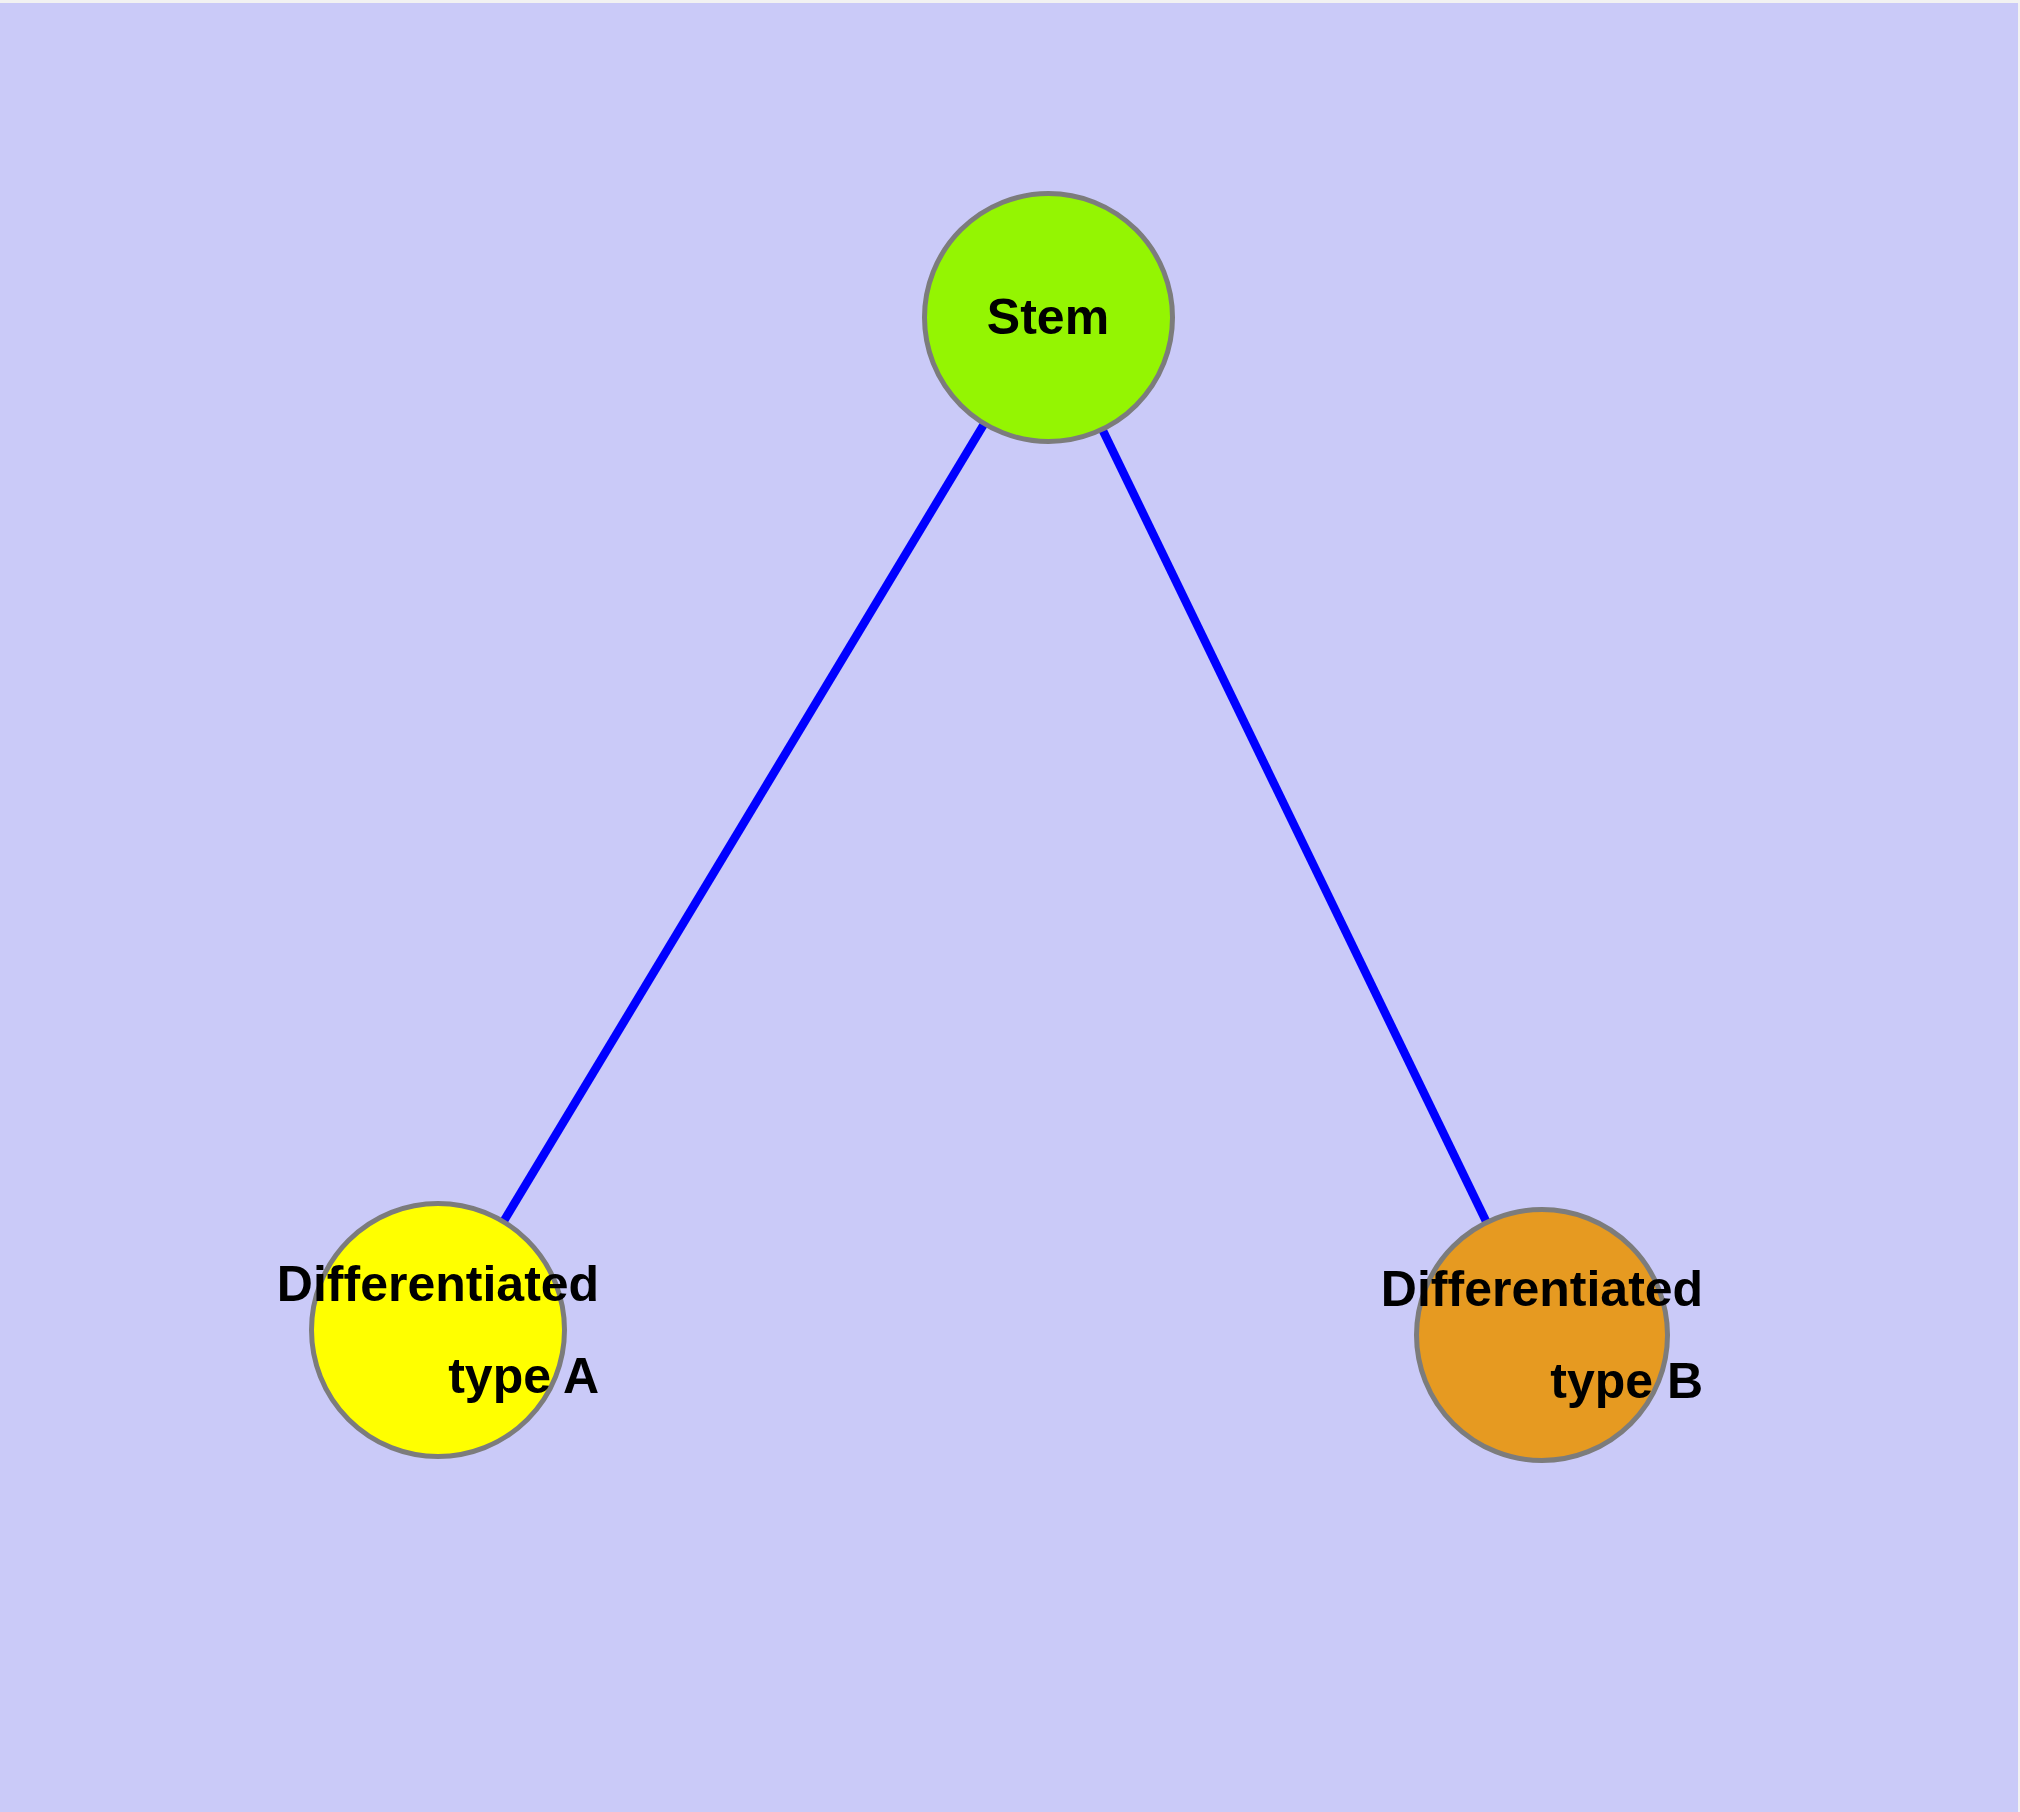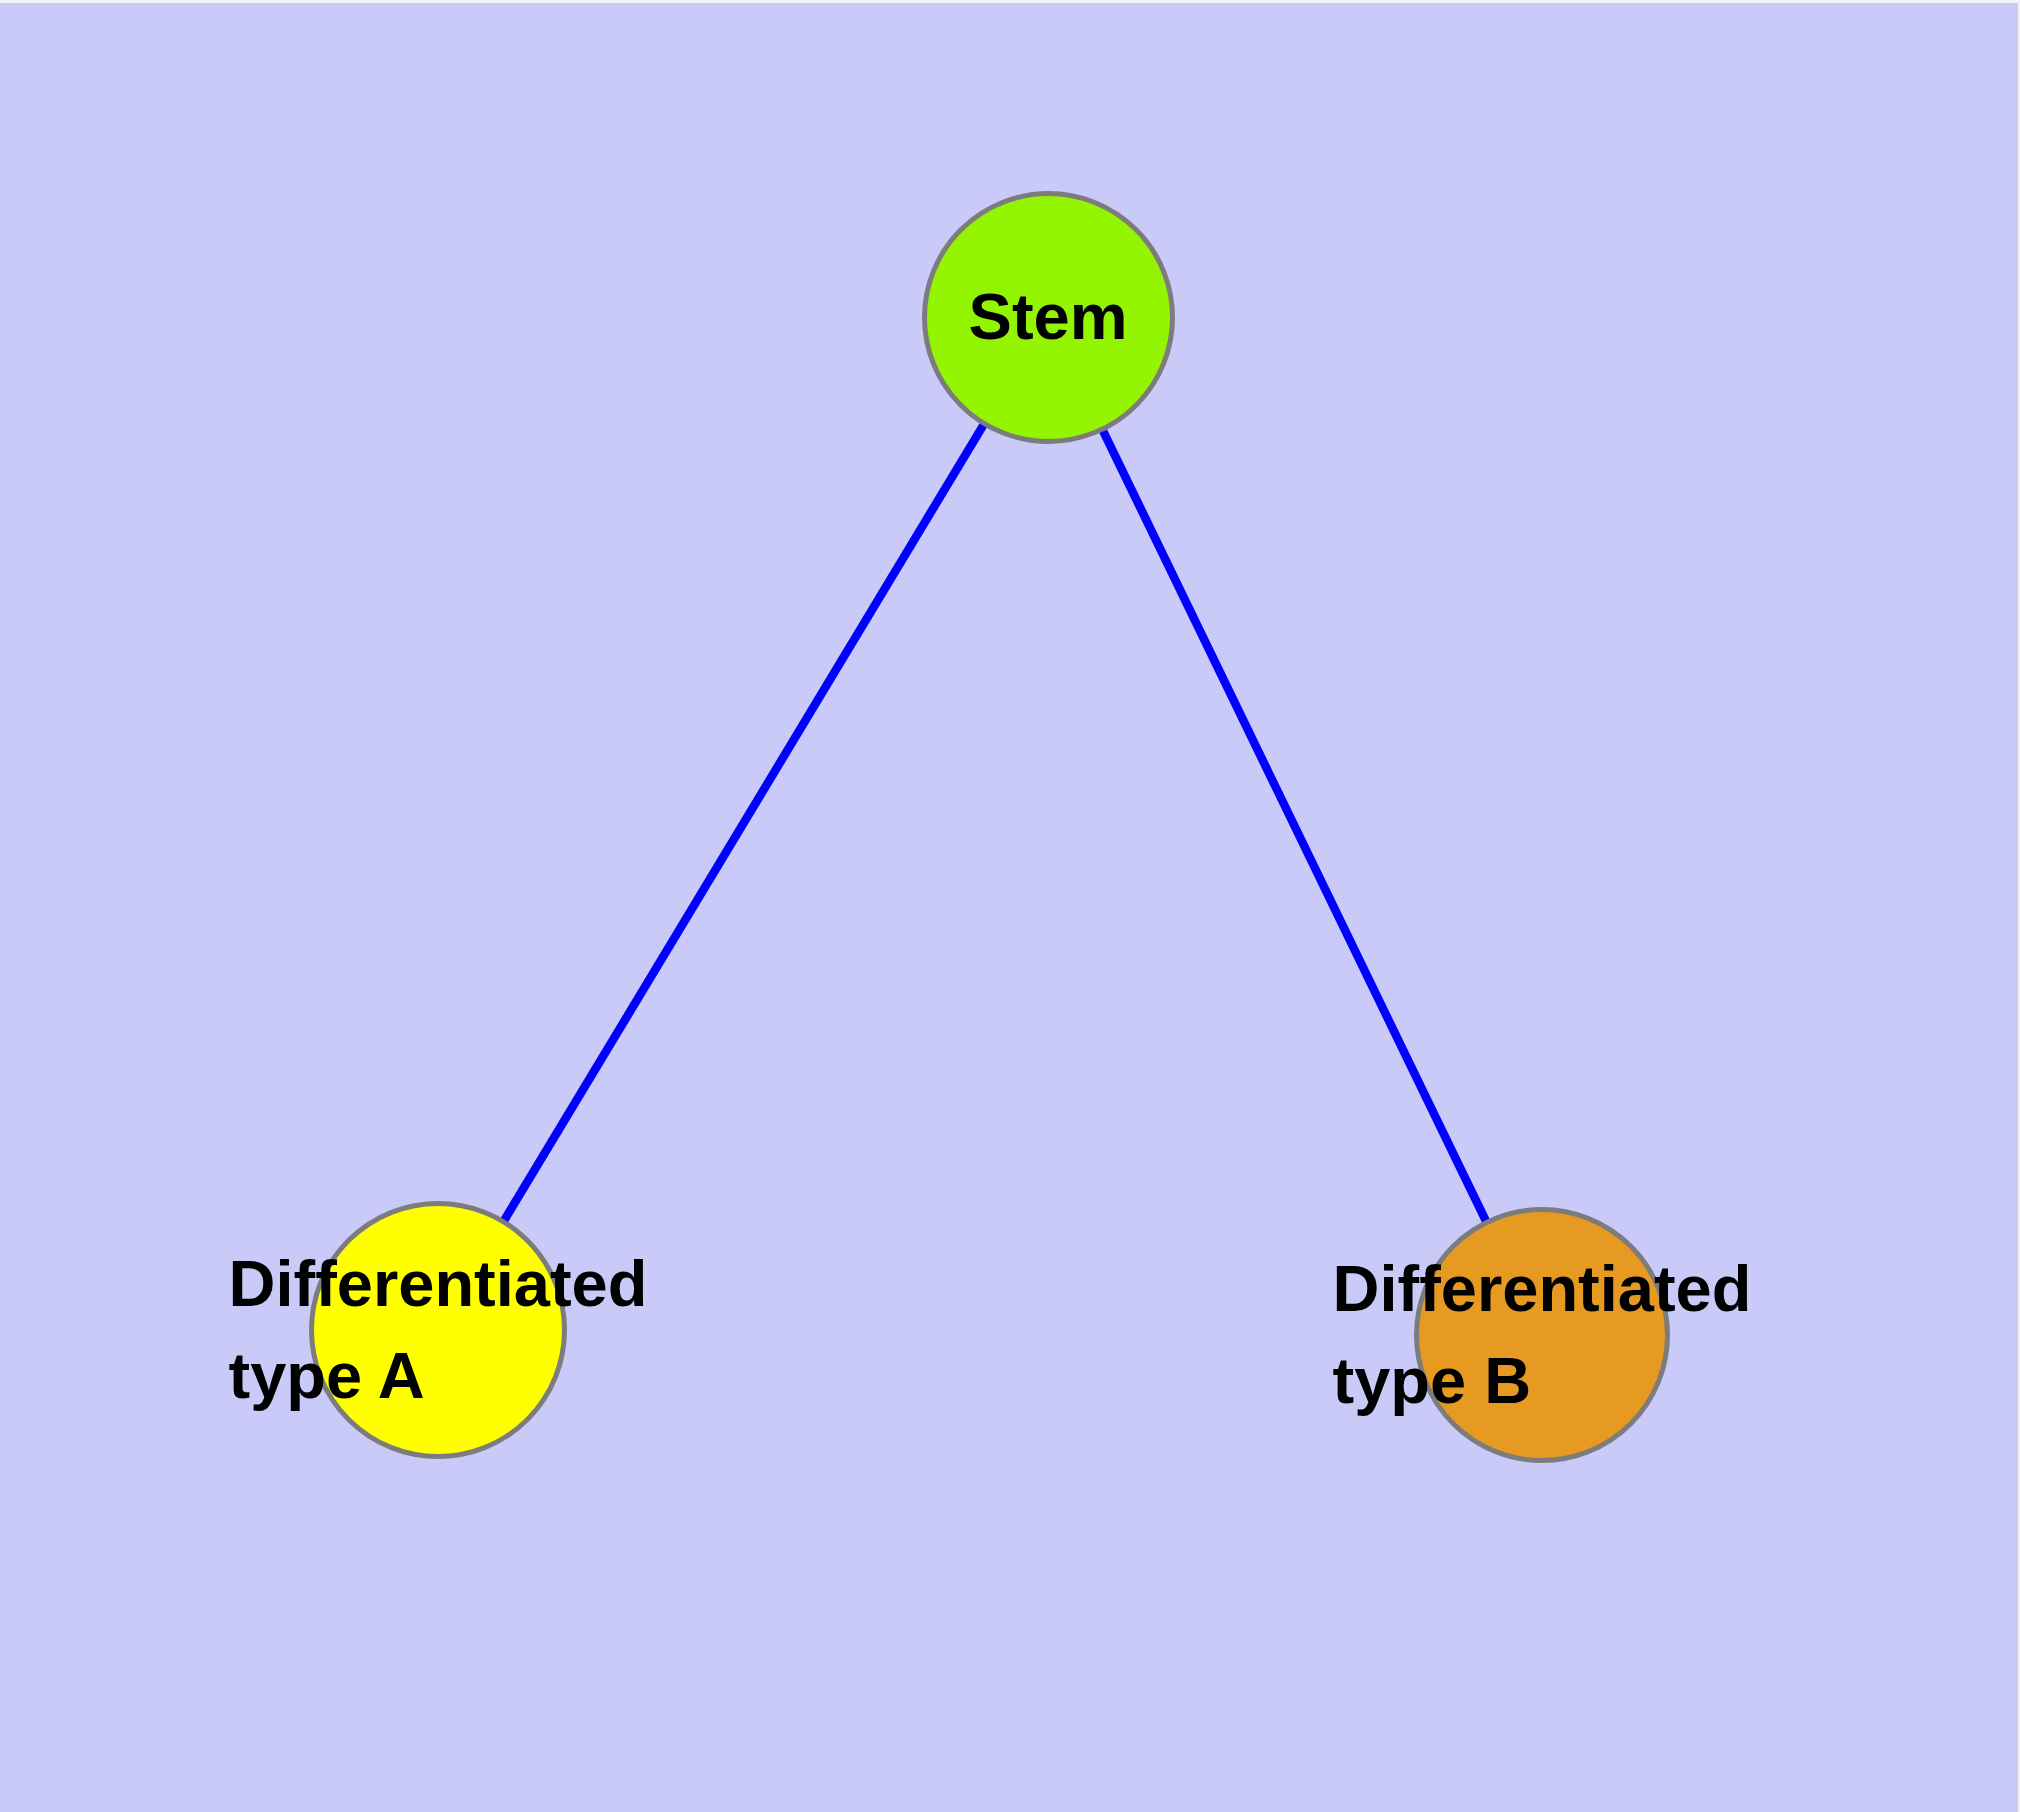--- a/index.html
+++ b/index.html
@@ -32,25 +32,25 @@
   .node {
     position: absolute;
     border-radius: 50%;
     box-sizing: border-box;
     border: 5.1px solid #7c7c7c;
   }
   .node-label {
     position: absolute;
     transform: translate(-50%, -50%);
     font-weight: bold;
-    font-size: 65px;
+    font-size: 50px;
     line-height: 92px;
     color: #000000;
     white-space: pre-line;
-    text-align: left;
+    text-align: right;
   }
 </style>
 </head>
 <body>
 
 <div class="canvas" style="background: rgb(202, 202, 248);">
 
   <svg class="edges-layer" xmlns="http://www.w3.org/2000/svg" viewBox="0 0 2381 2135" width="2018" height="1810">
     <line class="edge" x1="1237" y1="371" x2="517" y2="1566" stroke="#0000FF"></line>
     <line class="edge" x1="1237" y1="371" x2="1819" y2="1572" stroke="#0000FF"></line>

